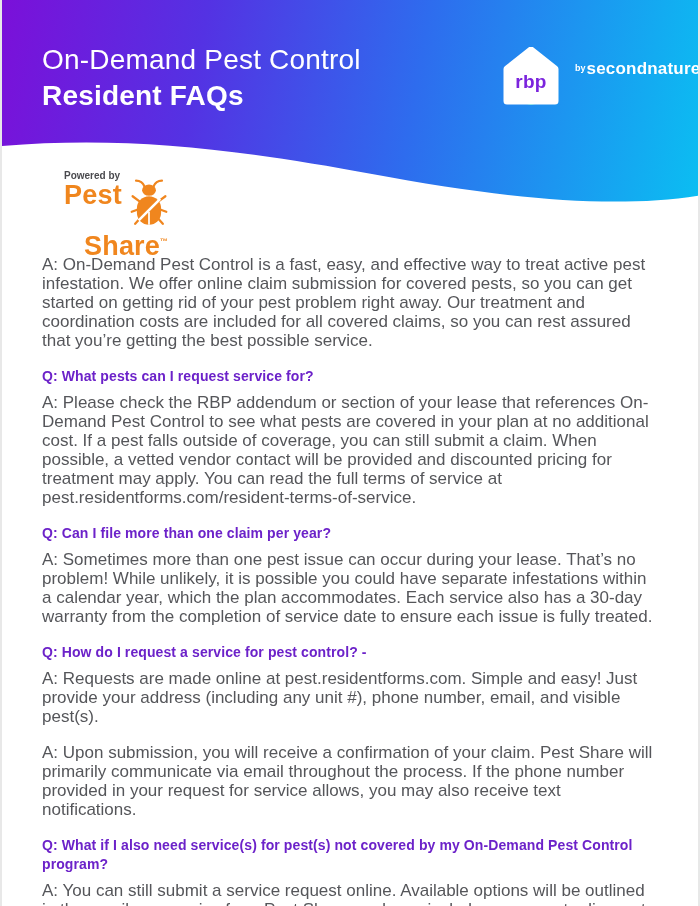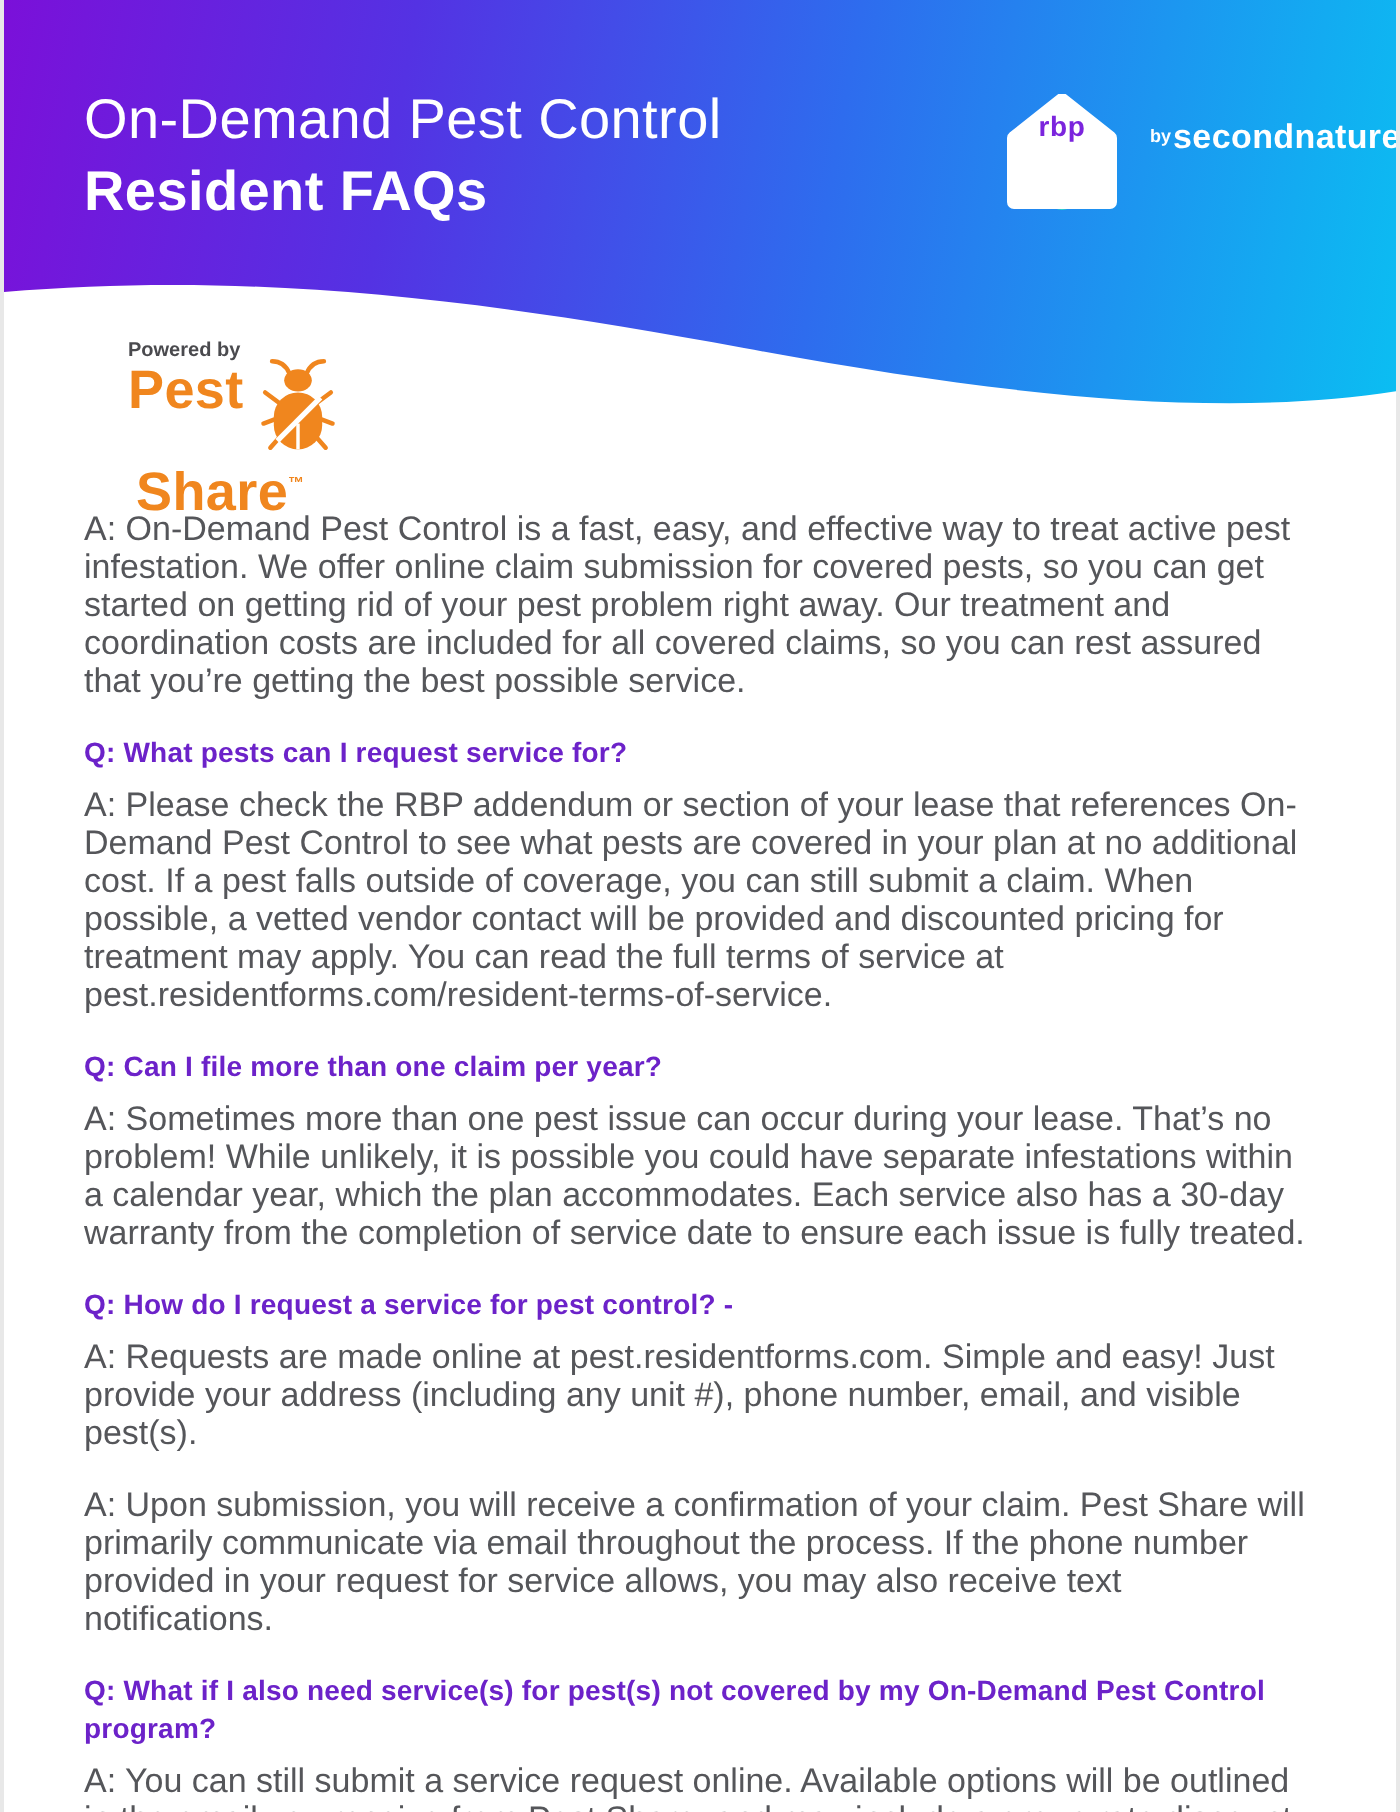--- a/index.html
+++ b/index.html
@@ -15,34 +15,34 @@
     background:linear-gradient(100deg,#7b10d9 0%,#5432e3 28%,#2e6cee 58%,#0ac0f2 100%);
   }
   .hero-wave{ position:absolute; left:0; bottom:0; width:700px; height:110px; display:block; }
   .hero-text{ position:absolute; left:40px; top:42px; color:#ffffff; z-index:2; }
   .hero-title{ font-size:28px; font-weight:500; letter-spacing:.2px; line-height:36px; }
   .hero-subtitle{ font-size:28px; font-weight:800; letter-spacing:.2px; line-height:36px; }
   .rbp-lockup{ position:absolute; left:500px; top:47px; display:flex; align-items:flex-start; z-index:2; }
   .rbp-badge{ position:relative; width:58px; height:64px; }
   .rbp-badge svg{ position:absolute; left:0; top:0; }
   .rbp-label{
-    position:absolute; left:0; top:8px; width:58px; text-align:center;
-    color:#7b24dd; font-size:14px; font-weight:800; letter-spacing:.3px;
+    position:absolute; left:0; top:24px; width:58px; text-align:center;
+    color:#7b24dd; font-size:19px; font-weight:800; letter-spacing:.3px;
   }
   .sn-text{ display:flex; margin-left:15px; margin-top:14px; color:#ffffff; }
   .sn-by{ font-size:9px; font-weight:700; margin-top:2px; margin-right:1px; }
   .sn-words{ display:flex; flex-direction:row; align-items:flex-end; }
   .sn-words span{ font-size:17px; font-weight:800; line-height:15px; letter-spacing:.2px; }
   
   .powered{ position:absolute; left:62px; top:170px; z-index:3; }
   .powered-label{ font-size:10px; font-weight:600; color:#4a4a4e; margin-bottom:2px; }
   .ps-row{ display:flex; align-items:flex-start; }
   .ps-word{ color:#f0861e; font-size:27px; font-weight:800; line-height:24px; letter-spacing:.2px; }
   .ps-bug{ margin-left:8px; margin-top:-8px; }
-  .ps-row2{ margin-left:4px; margin-top:1px; display:flex; align-items:flex-start; }
+  .ps-row2{ margin-left:20px; margin-top:1px; display:flex; align-items:flex-start; }
   .ps-tm{ color:#f0861e; font-size:8px; font-weight:700; margin-top:3px; }
   
   .content{ padding:1px 40px 0 40px; }
   .faq h3{
     color:#6c22c9; font-size:14px; font-weight:700; line-height:19px;
     margin:0 0 7px 0; letter-spacing:.1px;
   }
   .faq p{
     color:#55565a; font-size:17px; font-weight:400; line-height:19px;
     margin:4px 0 17px 0;

